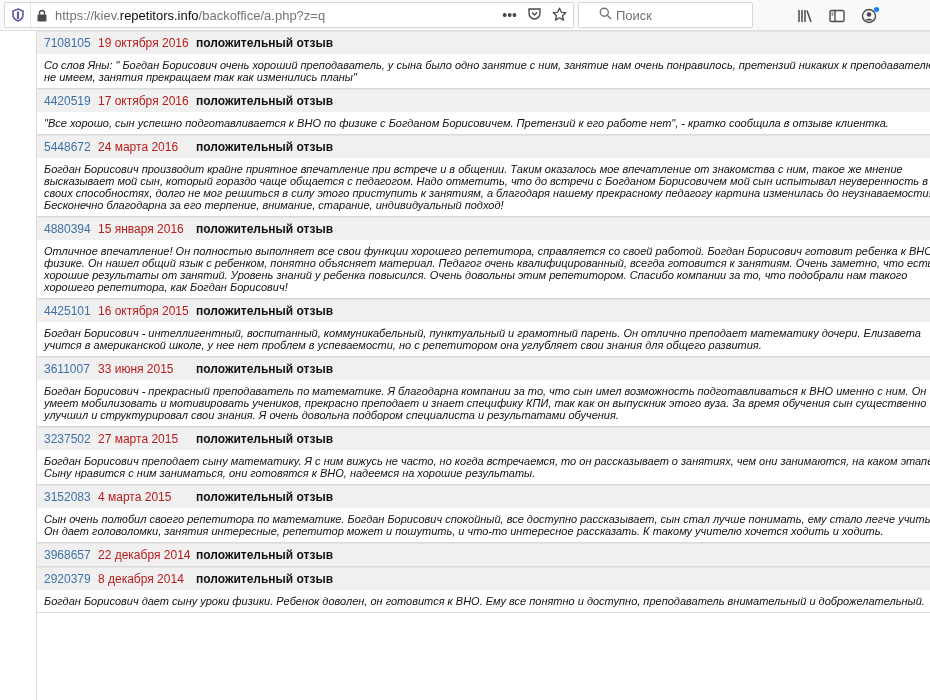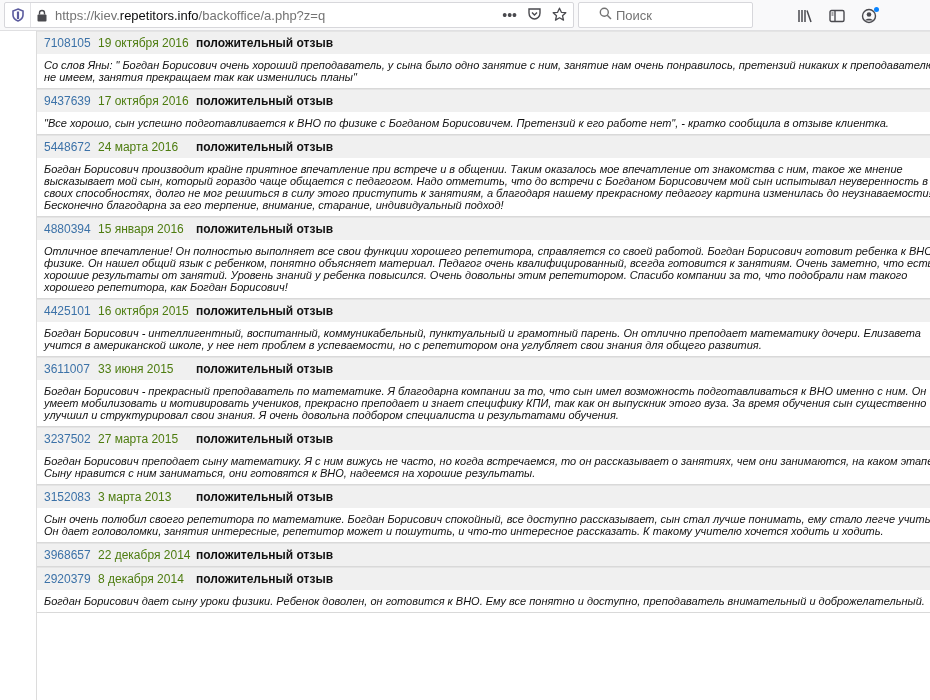--- a/index.html
+++ b/index.html
@@ -43,21 +43,21 @@
   .content {
     position: absolute; left: 36px; top: 31px; width: 920px; height: 669px;
     border-left: 1px solid #dcdcdc; border-right: 1px solid #dcdcdc; overflow: hidden;
   }
   .review { border-bottom: 1px solid #d9d9d9; }
   .review-head {
     background: #f0f0f0; height: 23px; display: flex; align-items: center;
     font-size: 12px; padding-left: 7px; border-top: 1px solid #e4e4e4;
   }
   .review-head .rid { color: #3c72a8; width: 54px; cursor: pointer; }
-  .review-head .rdate { color: #4d7c0f; width: 98px; }
+  .review-head .rdate { color: #b91c1c; width: 98px; }
   .review-head .rtype { font-weight: bold; color: #111; }
   .review-body {
     background: #fff; font-size: 11px; font-style: italic; line-height: 12px;
     color: #111; padding: 5px 7px 5px 7px;
   }
 </style>
 </head>
 <body>
 
 <div class="toolbar">
@@ -130,21 +130,21 @@
     <div class="review-head">
       <span class="rid">7108105</span>
       <span class="rdate">19 октября 2016</span>
       <span class="rtype">положительный отзыв</span>
     </div>
     <div class="review-body">Со слов Яны: " Богдан Борисович очень хороший преподаватель, у сына было одно занятие с ним, занятие нам очень понравилось, претензий никаких к преподавателю не имеем, занятия прекращаем так как изменились планы"</div>
   </div>
 
   <div class="review">
     <div class="review-head">
-      <span class="rid">9437639</span>
+      <span class="rid">4420519</span>
       <span class="rdate">17 октября 2016</span>
       <span class="rtype">положительный отзыв</span>
     </div>
     <div class="review-body">"Все хорошо, сын успешно подготавливается к ВНО по физике с Богданом Борисовичем. Претензий к его работе нет", - кратко сообщила в отзыве клиентка.</div>
   </div>
 
   <div class="review">
     <div class="review-head">
       <span class="rid">5448672</span>
       <span class="rdate">24 марта 2016</span>
@@ -185,21 +185,21 @@
       <span class="rid">3237502</span>
       <span class="rdate">27 марта 2015</span>
       <span class="rtype">положительный отзыв</span>
     </div>
     <div class="review-body">Богдан Борисович преподает сыну математику. Я с ним вижусь не часто, но когда встречаемся, то он рассказывает о занятиях, чем они занимаются, на каком этапе. Сыну нравится с ним заниматься, они готовятся к ВНО, надеемся на хорошие результаты.</div>
   </div>
 
   <div class="review">
     <div class="review-head">
       <span class="rid">3152083</span>
-      <span class="rdate">3 марта 2013</span>
+      <span class="rdate">4 марта 2015</span>
       <span class="rtype">положительный отзыв</span>
     </div>
     <div class="review-body">Сын очень полюбил своего репетитора по математике. Богдан Борисович спокойный, все доступно рассказывает, сын стал лучше понимать, ему стало легче учиться. Он дает головоломки, занятия интересные, репетитор может и пошутить, и что-то интересное рассказать. К такому учителю хочется ходить и ходить.</div>
   </div>
 
   <div class="review">
     <div class="review-head">
       <span class="rid">3968657</span>
       <span class="rdate">22 декабря 2014</span>
       <span class="rtype">положительный отзыв</span>

